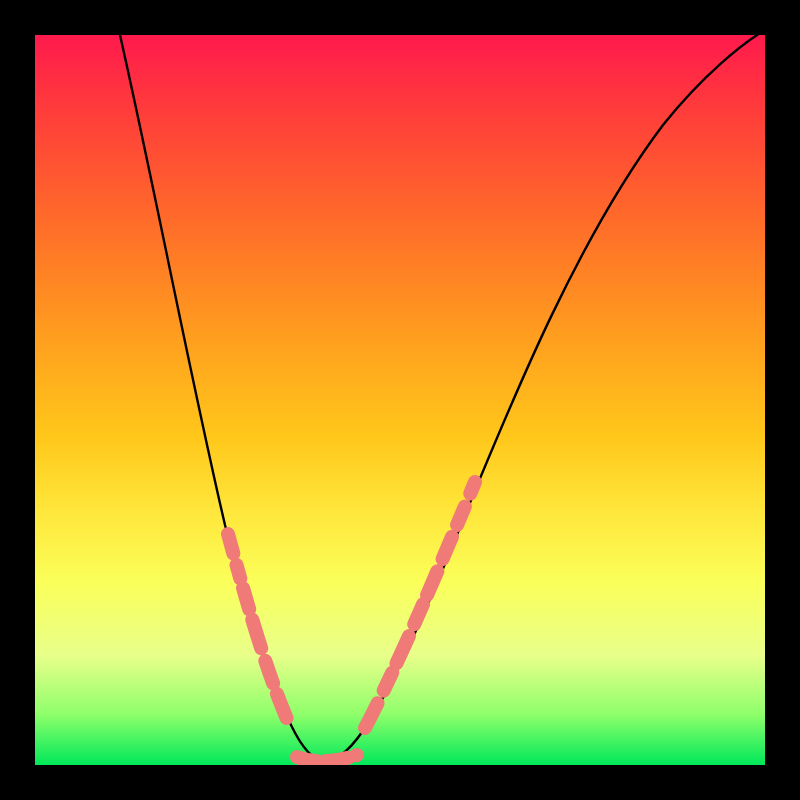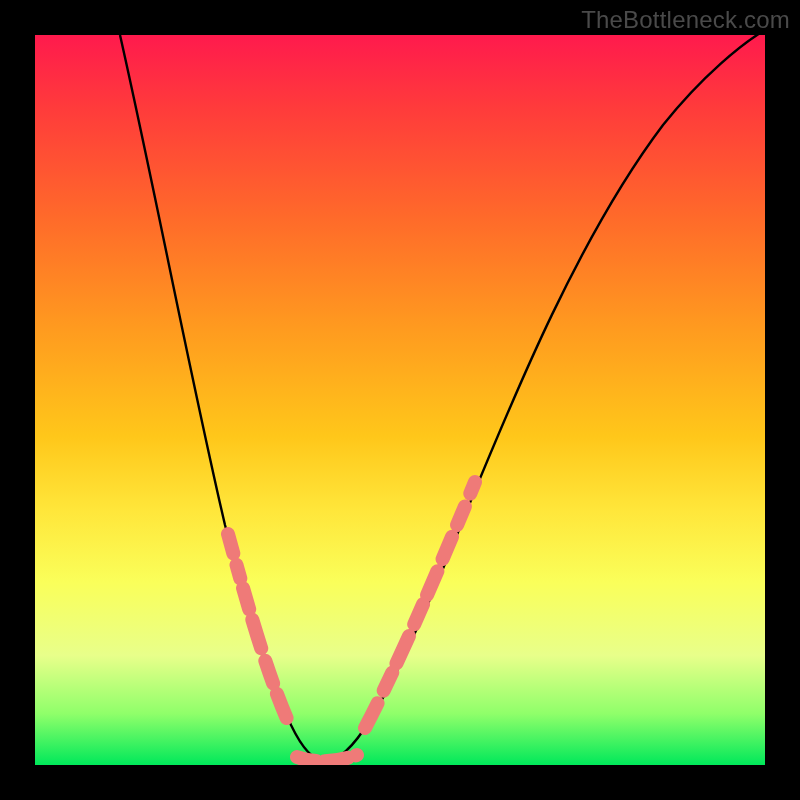--- a/index.html
+++ b/index.html
@@ -58,14 +58,13 @@
   <div class="plot">
     <svg class="lines" width="730" height="730" viewBox="0 0 730 730">
       <g>
           <path d="M85,0 C120,155 155,340 190,490 C215,585 238,650 256,690 C268,715 279,726 290,726 C302,726 316,716 335,685 C360,645 392,575 432,475 C480,358 545,200 628,90 C668,40 708,8 730,-5" fill="none" stroke="#000000" stroke-width="2.4"></path>
           <path d="M193,499 C215,580 235,647 256,693" fill="none" stroke="#ef7a78" stroke-width="14" stroke-linecap="round" stroke-dasharray="20 12 14 10 22 11 30 13 24 11 26 14"></path>
           <path d="M330,693 C350,655 376,598 408,523 C422,490 434,462 440,447" fill="none" stroke="#ef7a78" stroke-width="14" stroke-linecap="round" stroke-dasharray="28 14 20 10 30 13 22 10 26 13 24 13 20 14"></path>
           <path d="M262,722 C278,728 300,728 322,720" fill="none" stroke="#ef7a78" stroke-width="14" stroke-linecap="round" stroke-dasharray="20 8 24 8 20 8"></path>
         </g>
     </svg>
   </div>
-  <div class="watermark">TheBottleneck.com</div>
 </div>
 
 </body></html>

